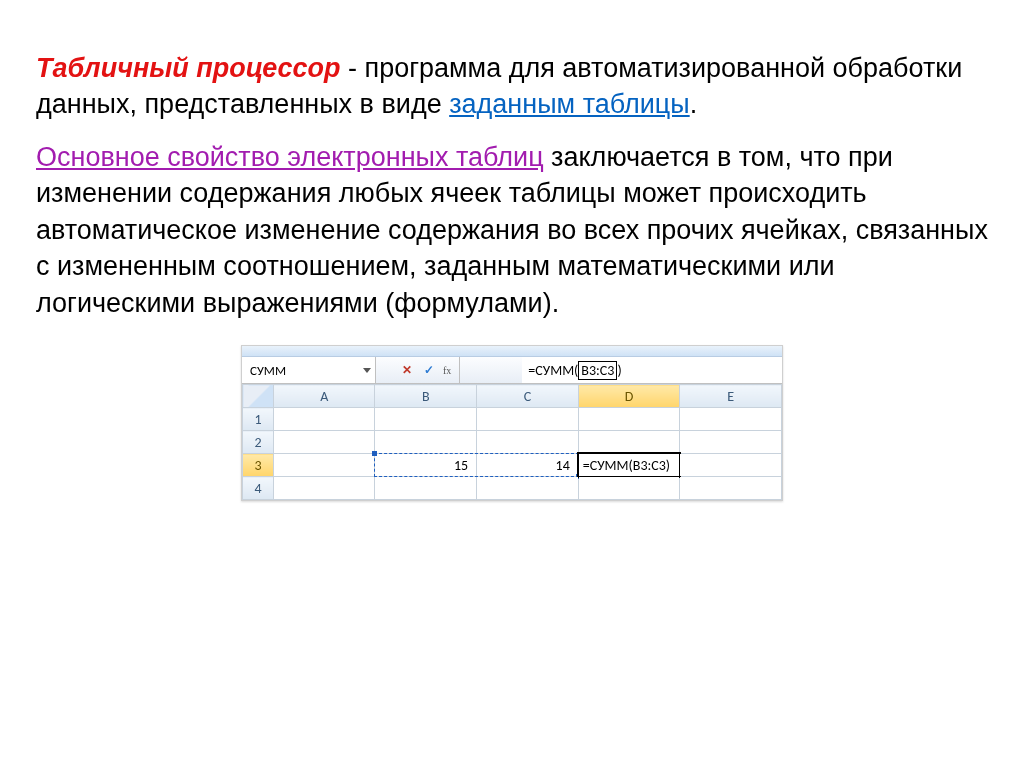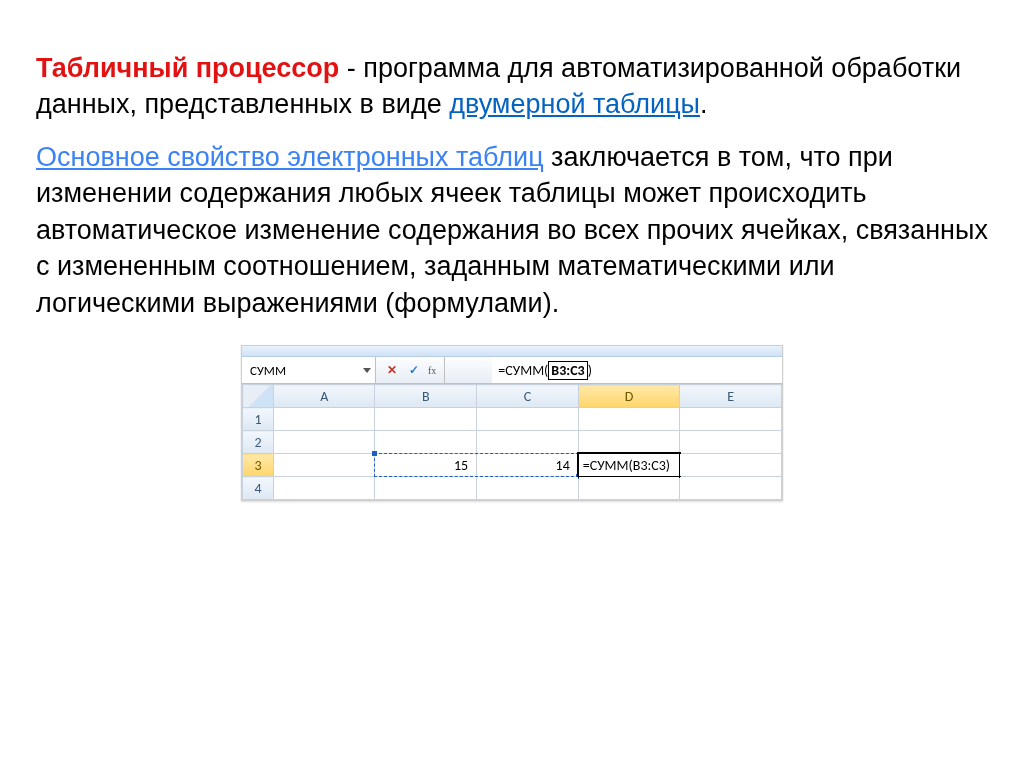--- a/index.html
+++ b/index.html
@@ -16,27 +16,28 @@
     box-sizing: border-box;
   }
   .para {
     font-size: 27px;
     line-height: 1.35;
     margin: 0 0 16px 0;
   }
   .title-term {
     color: #e31212;
     font-weight: bold;
+    font-style: italic;
   }
   .blue-link {
     color: #0563c1;
     text-decoration: underline;
   }
   .green-link {
-    color: #3b82f6;
+    color: #a21caf;
     text-decoration: underline;
   }
 
   
   .excel-shot {
     width: 540px;
     margin: 24px auto 0 auto;
     border: 1px solid #cfcfcf;
     font-family: Calibri, Arial, sans-serif;
     font-size: 14px;
@@ -47,20 +48,21 @@
     height: 10px;
     background: linear-gradient(#e9f2fb, #cfe2f6);
     border-bottom: 1px solid #b8cce3;
   }
   .formula-row {
     display: flex;
     align-items: stretch;
     height: 26px;
     border-bottom: 1px solid #c0c0c0;
     background: linear-gradient(#fcfdff, #e8eef6);
+    gap: 15px;
   }
   .name-box-wrap {
     display: flex;
     align-items: center;
     width: 134px;
     border-right: 1px solid #c0c0c0;
     padding: 0 4px 0 8px;
     box-sizing: border-box;
     background: #fff;
   }
@@ -102,21 +104,21 @@
     flex: 1;
     display: flex;
     align-items: center;
     padding: 0 6px;
     background: #fff;
     font-size: 14px;
     color: #000;
     white-space: nowrap;
     margin-left: 47px;
   }
-  .formula-box { border: 1px solid #000; padding: 0 2px; font-weight: bold; }
+  .formula-box { border: 1px solid #000; padding: 0 2px; }
 
   .sheet {
     border-collapse: collapse;
     width: 100%;
   }
   .sheet th, .sheet td {
     border: 1px solid #c8d2dc;
     height: 22px;
     padding: 0;
     text-align: center;
@@ -167,21 +169,21 @@
     background: #fff;
   }
   .dot { position:absolute; width:5px; height:5px; background:#1f5fbf; }
 </style>
 </head>
 <body>
 
 <div class="slide">
 
   <p class="para">
-    <span class="title-term">Табличный процессор</span><span> - программа для автоматизированной обработки данных, представленных в виде </span><span class="blue-link">двумерной таблицы</span><span>.</span>
+    <span class="title-term">Табличный процессор</span><span> - программа для автоматизированной обработки данных, представленных в виде </span><span class="blue-link">заданным таблицы</span><span>.</span>
   </p>
 
   <p class="para">
     <span class="green-link">Основное свойство электронных таблиц</span><span> заключается в том, что при изменении содержания любых ячеек таблицы может происходить автоматическое изменение содержания во всех прочих ячейках, связанных с измененным соотношением, заданным математическими или логическими выражениями (формулами).</span>
   </p>
 
   <div class="excel-shot">
     <div class="ribbon-strip"></div>
 
     <div class="formula-row">

